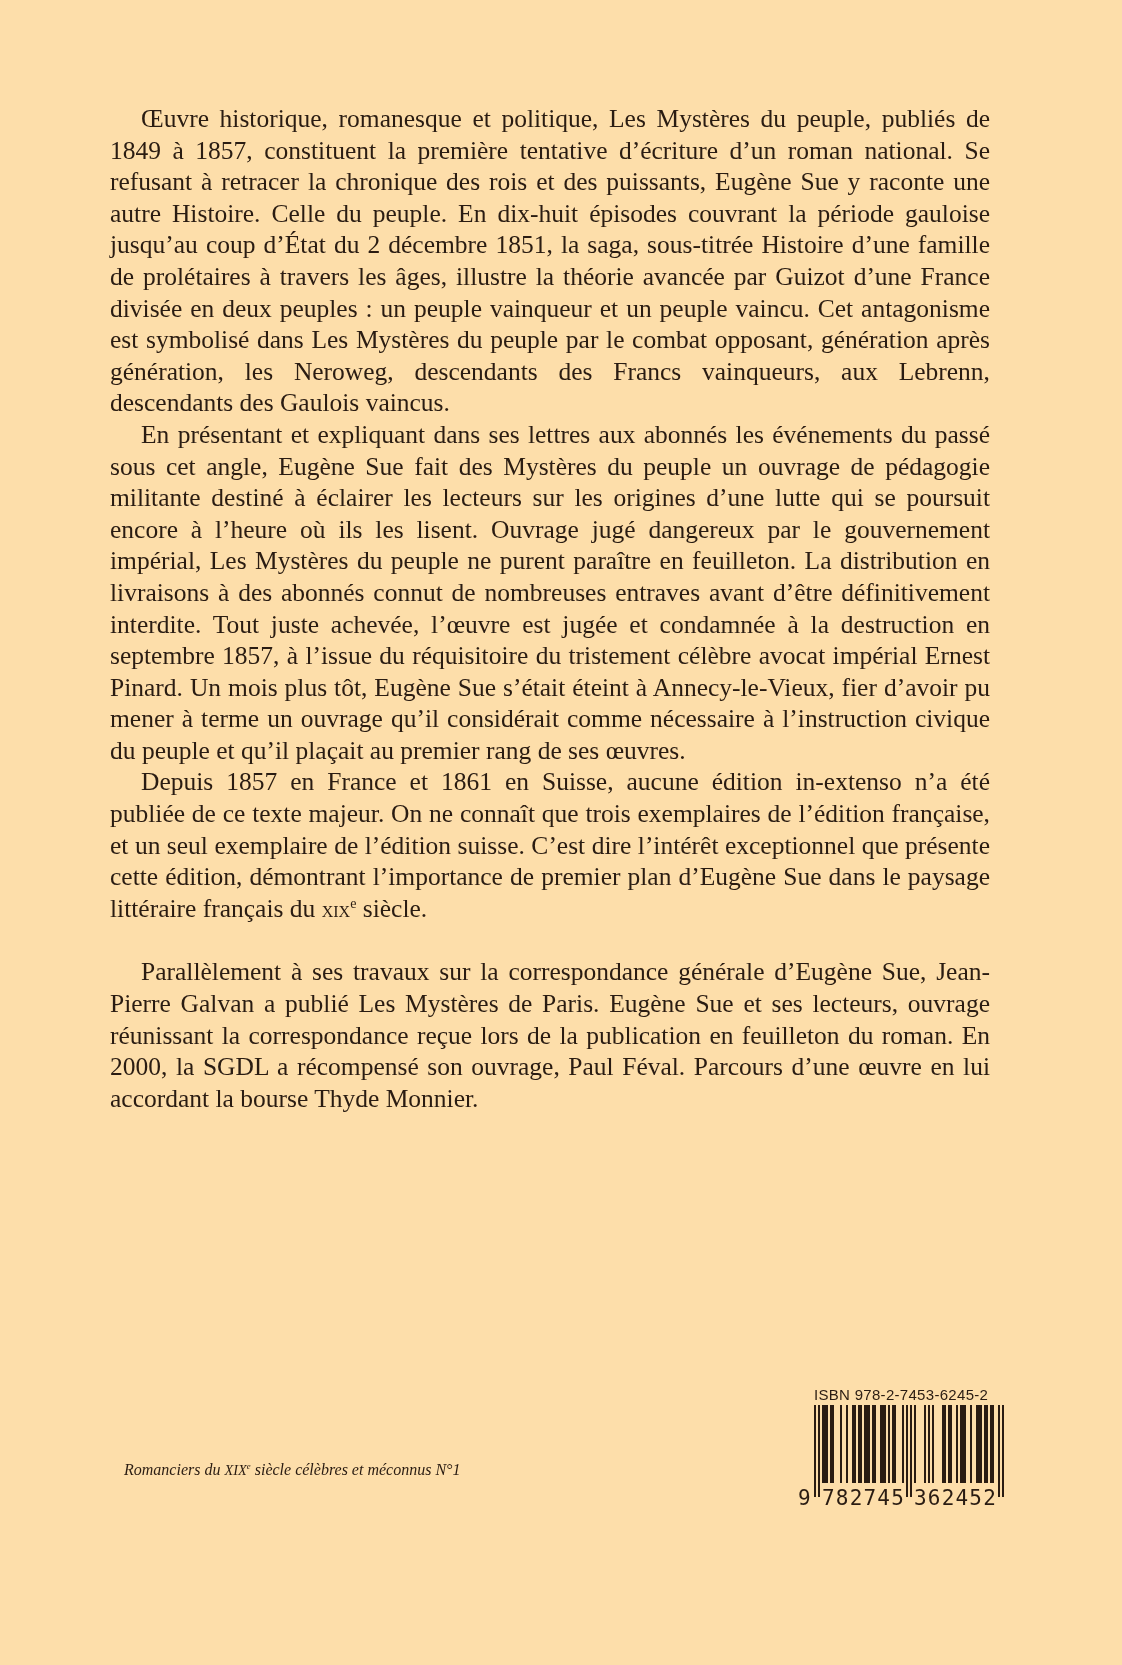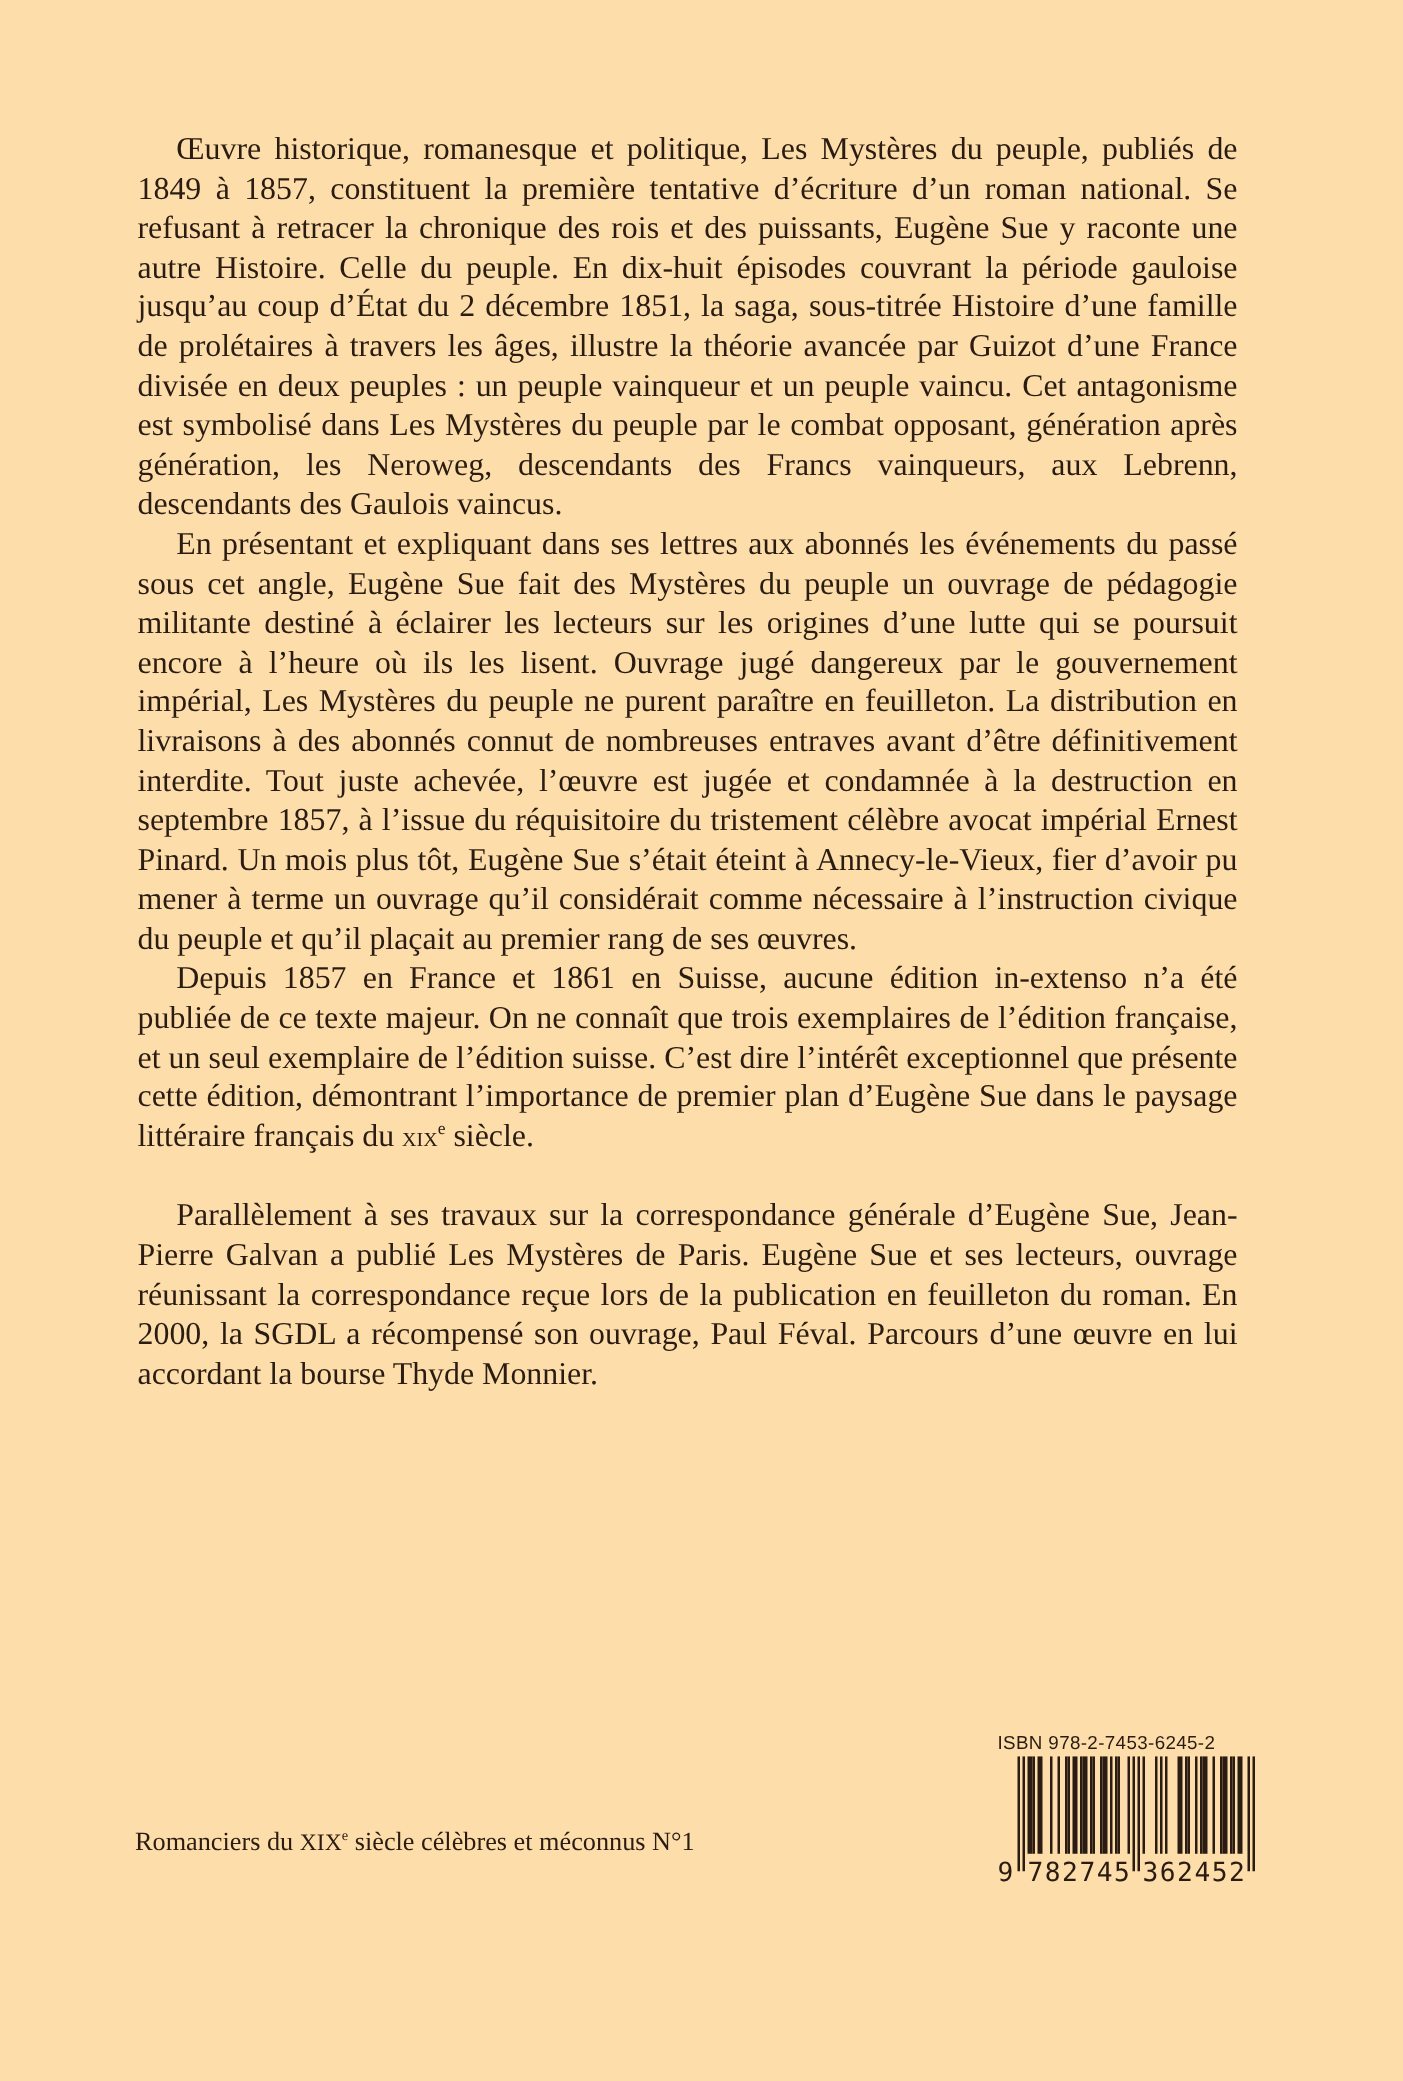--- a/index.html
+++ b/index.html
@@ -10,26 +10,26 @@
   .text-block {
     position:absolute; left:110px; top:103px; width:880px;
     font-size:25.5px; line-height:31.6px; text-align:justify;
   }
   .text-block p { margin:0; text-indent:31px; }
   .text-block p.bio { margin-top:31px; }
   .ital { }
   .sc { font-variant:small-caps; font-size:0.9em; }
   sup { font-size:0.55em; vertical-align:super; line-height:0; }
   .series {
-    position:absolute; left:108px; top:1461px; font-size:21px; 
+    position:absolute; left:124px; top:1461px; font-size:16px; font-style:italic;
   }
   .isbn-box { position:absolute; left:798px; top:1386px; width:200px; }
   .isbn-label {
     font-family:"Liberation Sans","DejaVu Sans",sans-serif; font-size:15px; letter-spacing:0.3px;
-    margin-left:0px; white-space:nowrap;
+    margin-left:16px; white-space:nowrap;
   }
   .barcode { display:block; margin-top:2px; }
   .barcode-digits {
     font-family:"DejaVu Sans Mono","Liberation Mono",monospace; font-size:21px;
   }
 </style>
 </head>
 <body>
 
 <div class="text-block">

